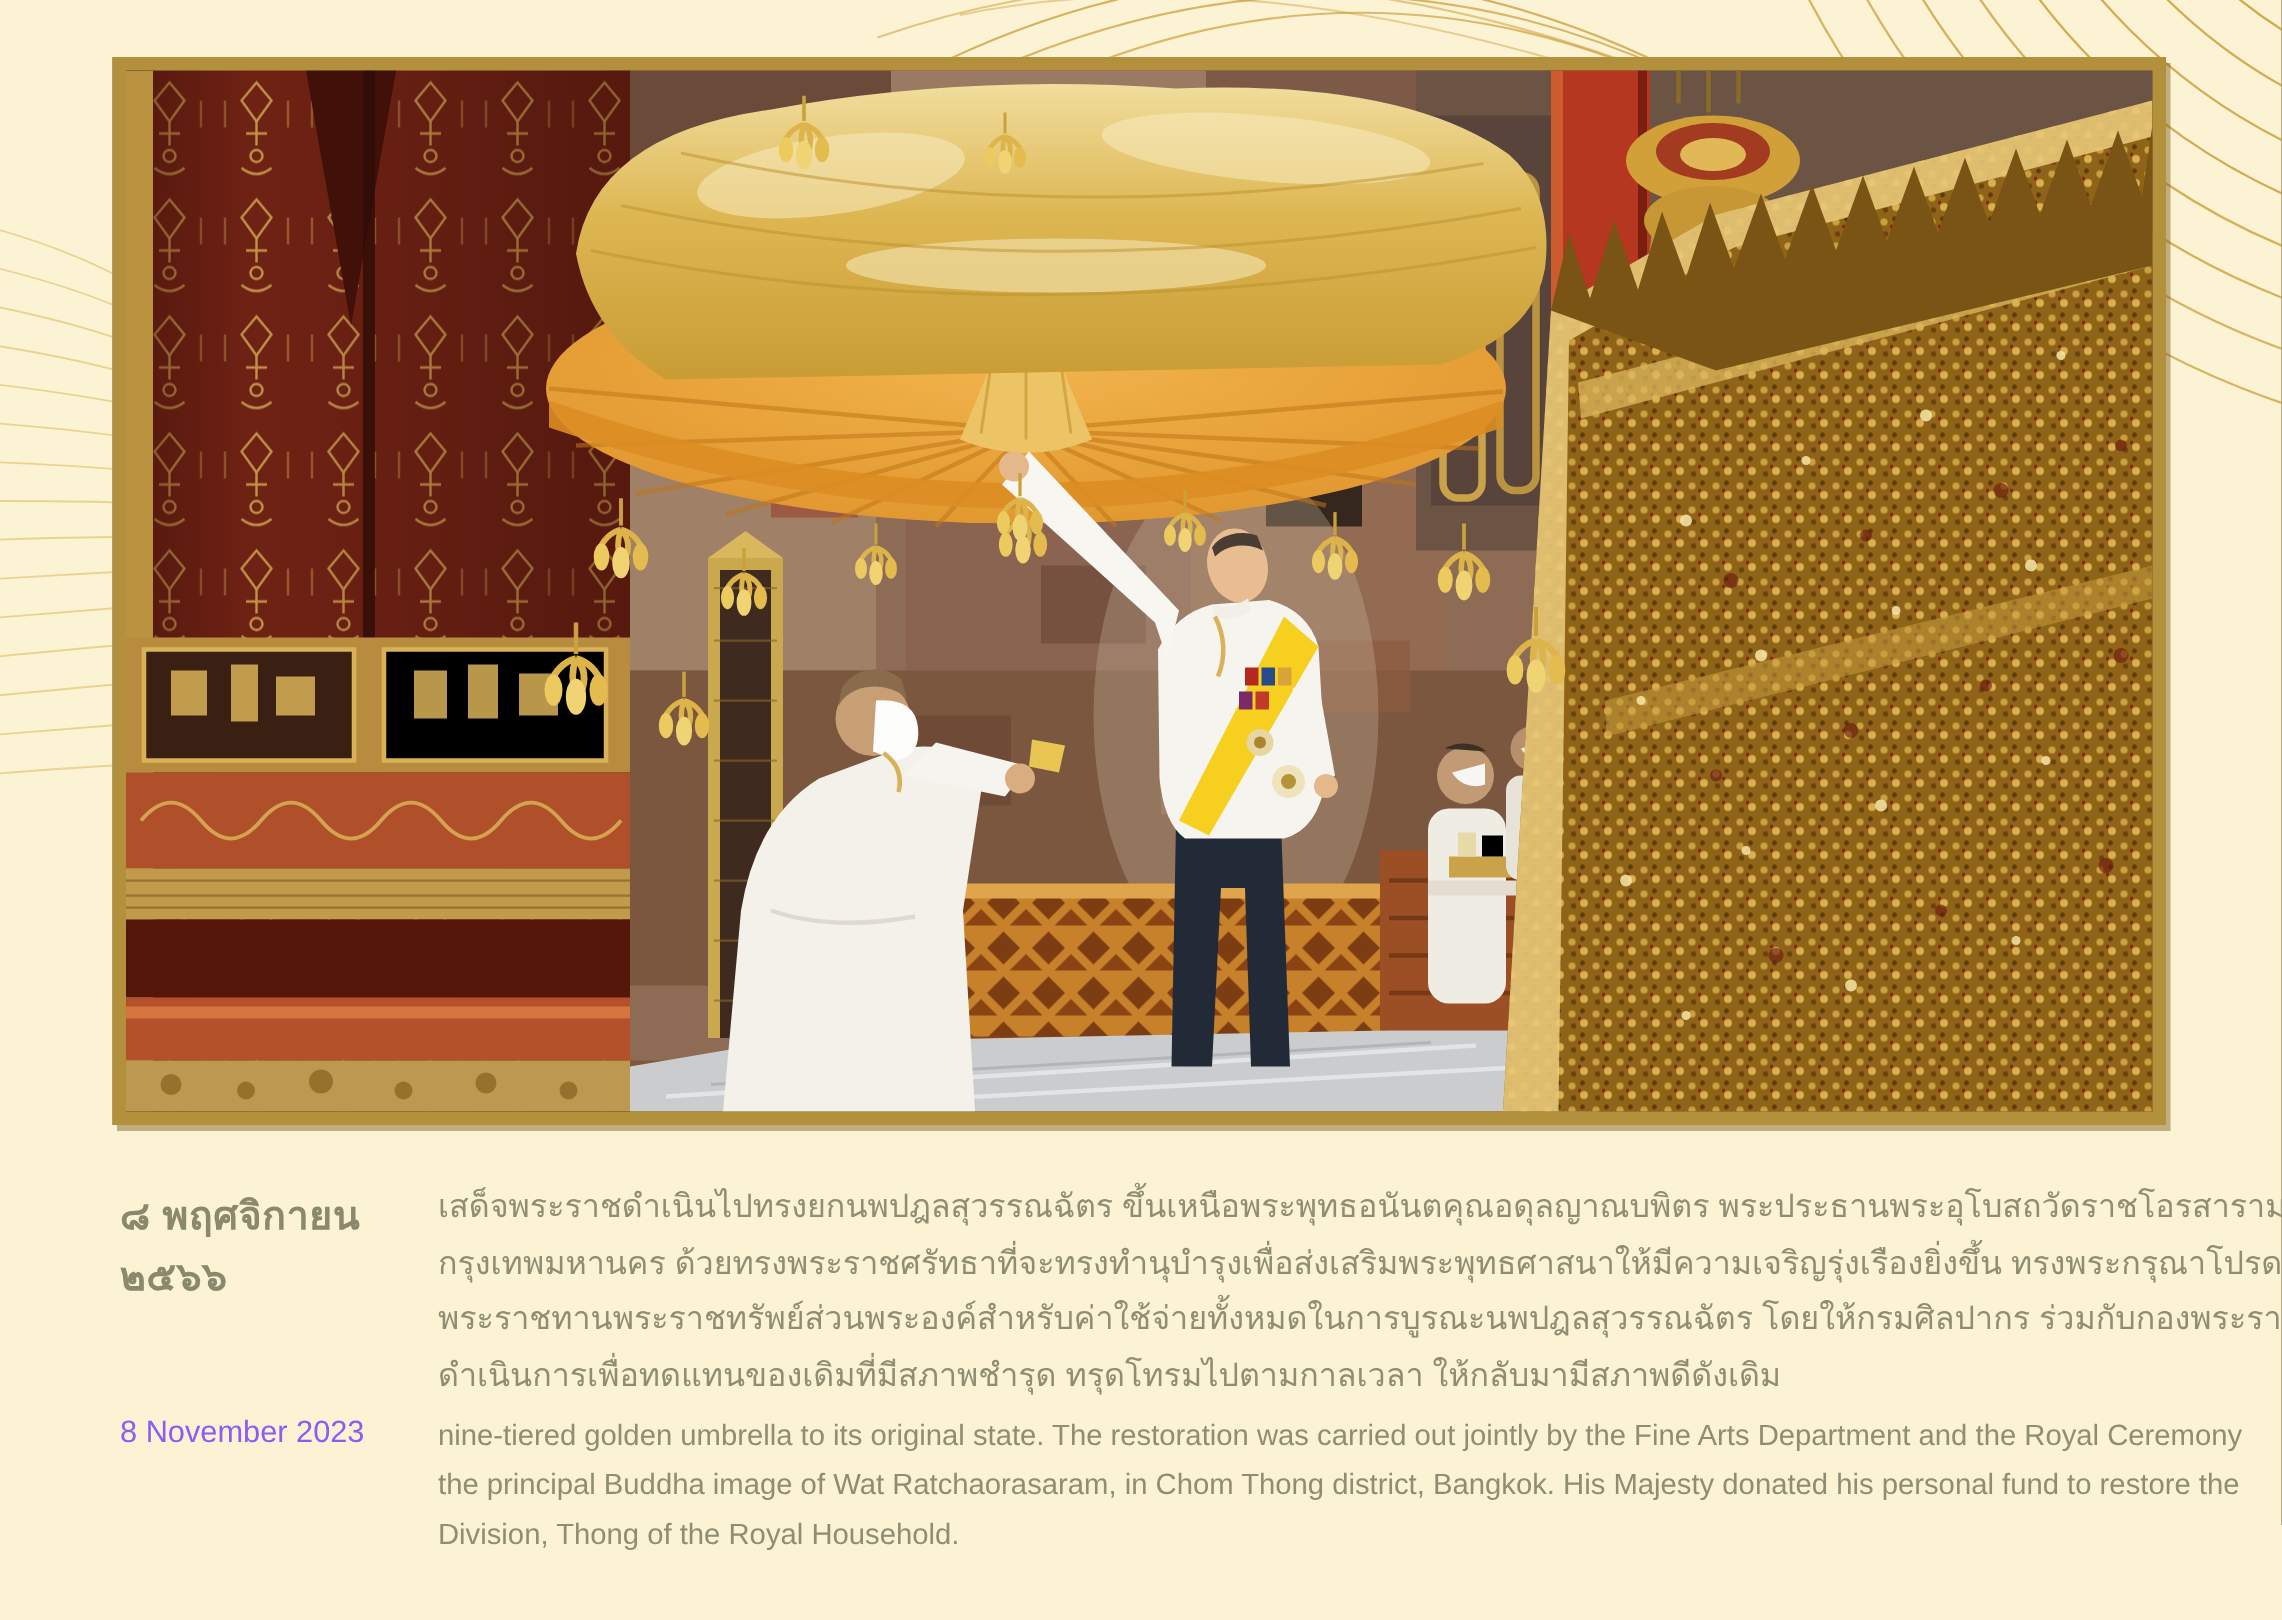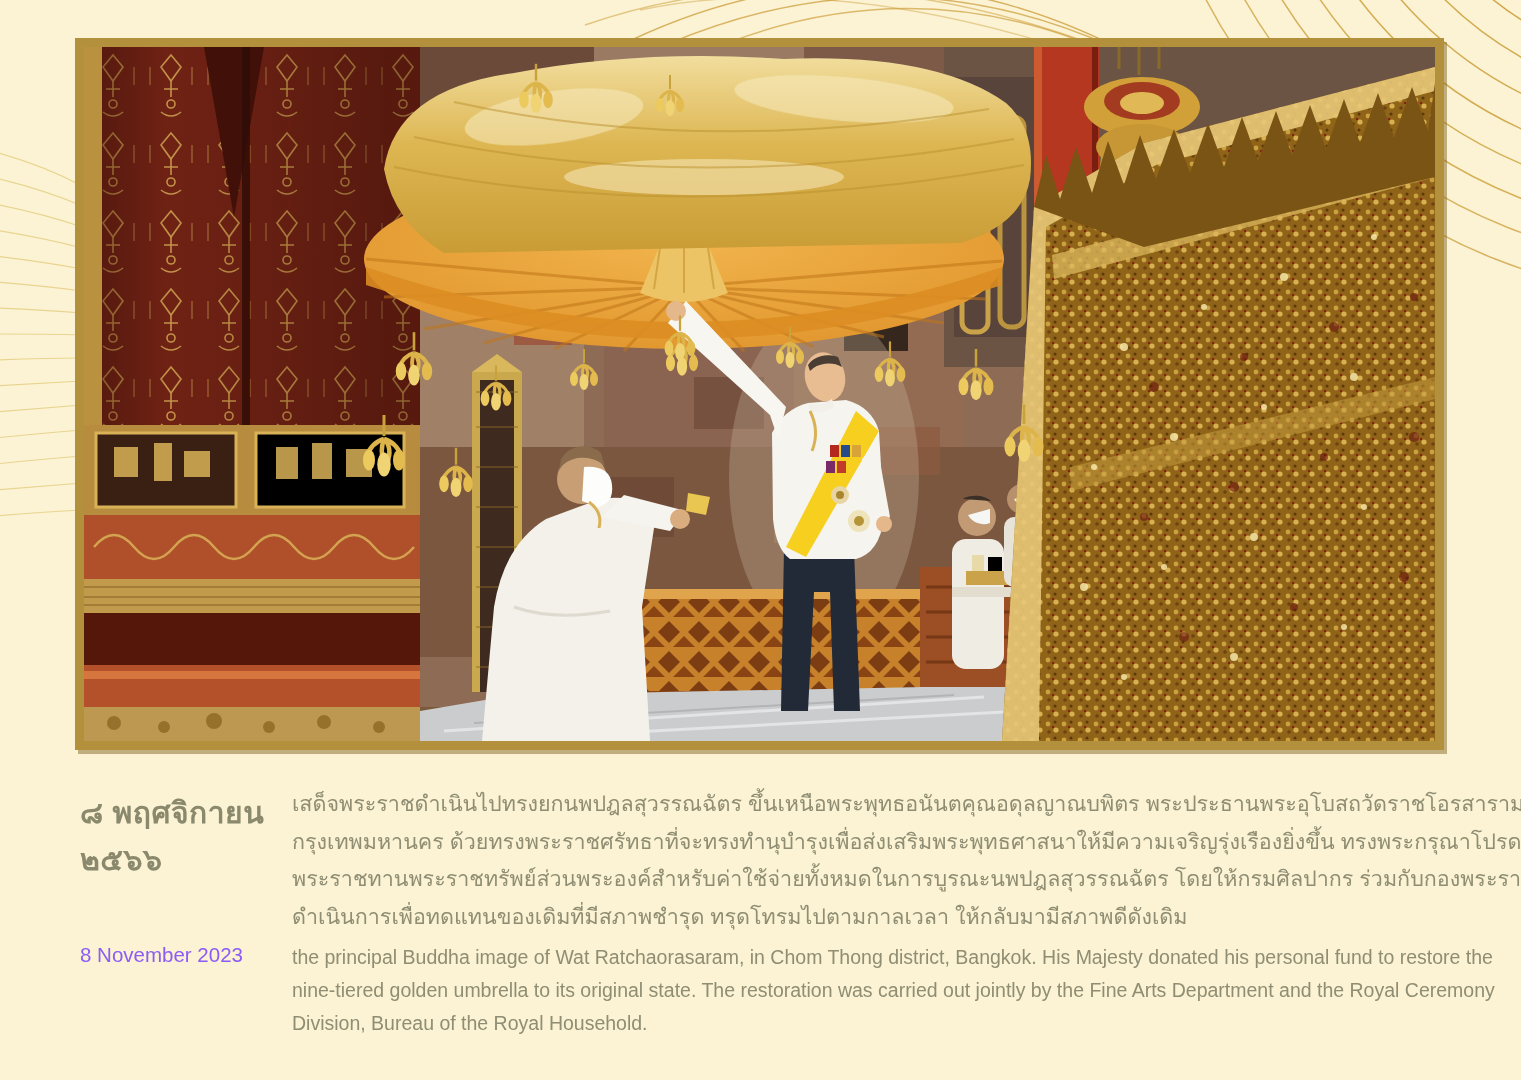--- a/index.html
+++ b/index.html
@@ -13,21 +13,21 @@
     position:absolute;left:75px;top:38px;width:1351px;height:694px;
     border:9px solid #B3903C;
     box-shadow:3px 4px 0 rgba(122,90,24,.45);
     background:#7a5a3a;
   }
   .photo-frame svg{display:block;width:1351px;height:694px;}
   .caption{position:absolute;left:80px;width:1370px;display:flex;}
   .caption .date-col{width:212px;flex:none;}
   .caption .text-col{flex:1;}
   .caption-thai{top:786px;}
-  .caption-thai .date-col{font-size:30px;font-weight:bold;color:#8A886D;padding-top:3px;letter-spacing:.5px;}
+  .caption-thai .date-col{font-size:26px;font-weight:bold;color:#8A886D;padding-top:3px;letter-spacing:.5px;}
   .caption-thai .text-col div{font-size:21.5px;line-height:37.5px;color:#8F8D73;white-space:nowrap;}
   .caption-en{top:941px;}
   .caption-en .date-col{font-size:20.5px;color:#8b5cf6;padding-top:2px;}
   .caption-en .text-col div{font-size:19.5px;line-height:33px;color:#8F8D73;white-space:nowrap;}
 </style>
 </head>
 <body>
 
 <svg class="bg-ornaments" viewBox="0 0 1521 1080">
   <g fill="none" stroke="#CE9F3D" stroke-width="1.4">
@@ -375,17 +375,17 @@
     <div>เสด็จพระราชดำเนินไปทรงยกนพปฎลสุวรรณฉัตร ขึ้นเหนือพระพุทธอนันตคุณอดุลญาณบพิตร พระประธานพระอุโบสถวัดราชโอรสาราม  เขตจอมทอง</div>
     <div>กรุงเทพมหานคร   ด้วยทรงพระราชศรัทธาที่จะทรงทำนุบำรุงเพื่อส่งเสริมพระพุทธศาสนาให้มีความเจริญรุ่งเรืองยิ่งขึ้น ทรงพระกรุณาโปรดเกล้าโปรดกระหม่อม</div>
     <div>พระราชทานพระราชทรัพย์ส่วนพระองค์สำหรับค่าใช้จ่ายทั้งหมดในการบูรณะนพปฎลสุวรรณฉัตร โดยให้กรมศิลปากร ร่วมกับกองพระราชพิธี สำนักพระราชวัง</div>
     <div>ดำเนินการเพื่อทดแทนของเดิมที่มีสภาพชำรุด ทรุดโทรมไปตามกาลเวลา  ให้กลับมามีสภาพดีดังเดิม</div>
   </div>
 </div>
 
 <div class="caption caption-en">
   <div class="date-col">8 November 2023</div>
   <div class="text-col">
+    <div>nine-tiered golden umbrella to its original state. The restoration was carried out jointly by the Fine Arts Department and the Royal Ceremony</div>
     <div>the principal Buddha image of Wat Ratchaorasaram, in Chom Thong district, Bangkok. His Majesty donated his personal fund to restore the</div>
-    <div>nine-tiered golden umbrella to its original state. The restoration was carried out jointly by the Fine Arts Department and the Royal Ceremony</div>
-    <div>Division, Bureau of the Royal Household.</div>
+    <div>Division, Thong of the Royal Household.</div>
   </div>
 </div>
 
 </body></html>

